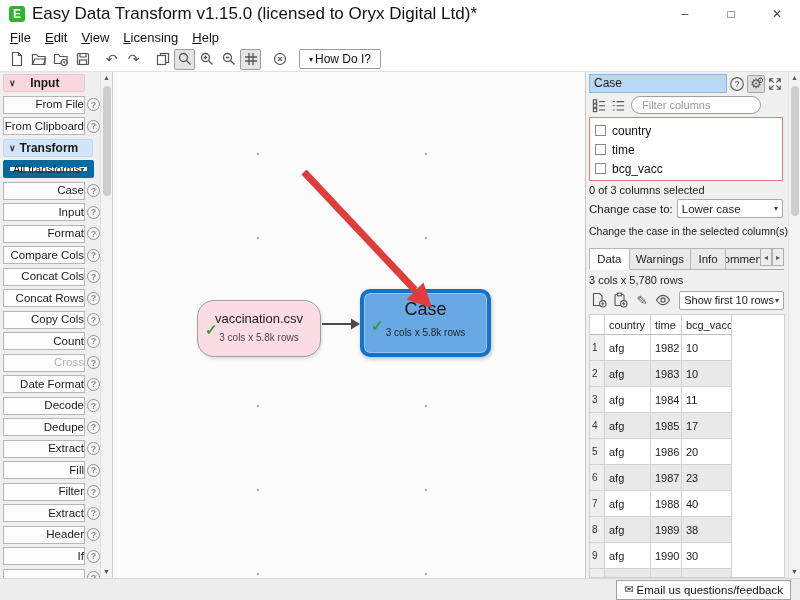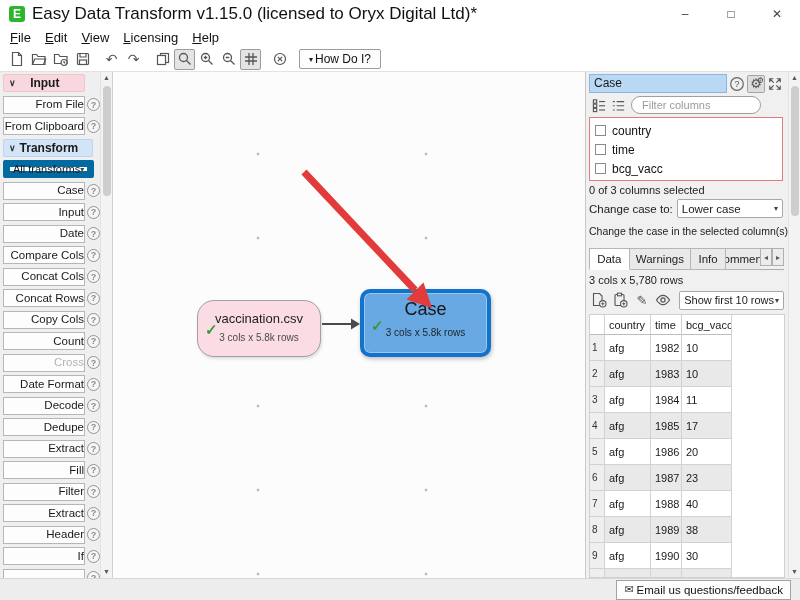--- a/index.html
+++ b/index.html
@@ -322,21 +322,21 @@
             <button class="side-btn">Case</button>
             <span class="help-dot">?</span>
           </div>
 
           <div class="side-row">
             <button class="side-btn">Input</button>
             <span class="help-dot">?</span>
           </div>
 
           <div class="side-row">
-            <button class="side-btn">Date</button>
+            <button class="side-btn">Format</button>
             <span class="help-dot">?</span>
           </div>
 
           <div class="side-row">
             <button class="side-btn">Compare Cols</button>
             <span class="help-dot">?</span>
           </div>
 
           <div class="side-row">
             <button class="side-btn">Concat Cols</button>

